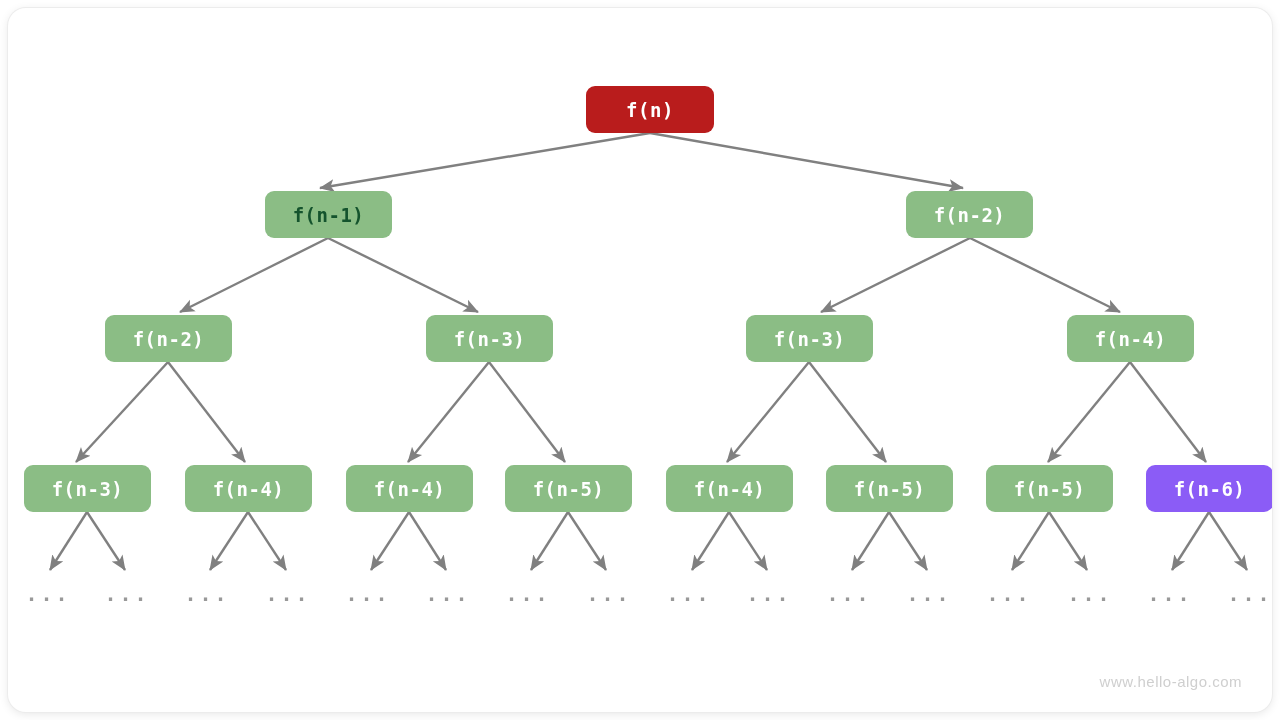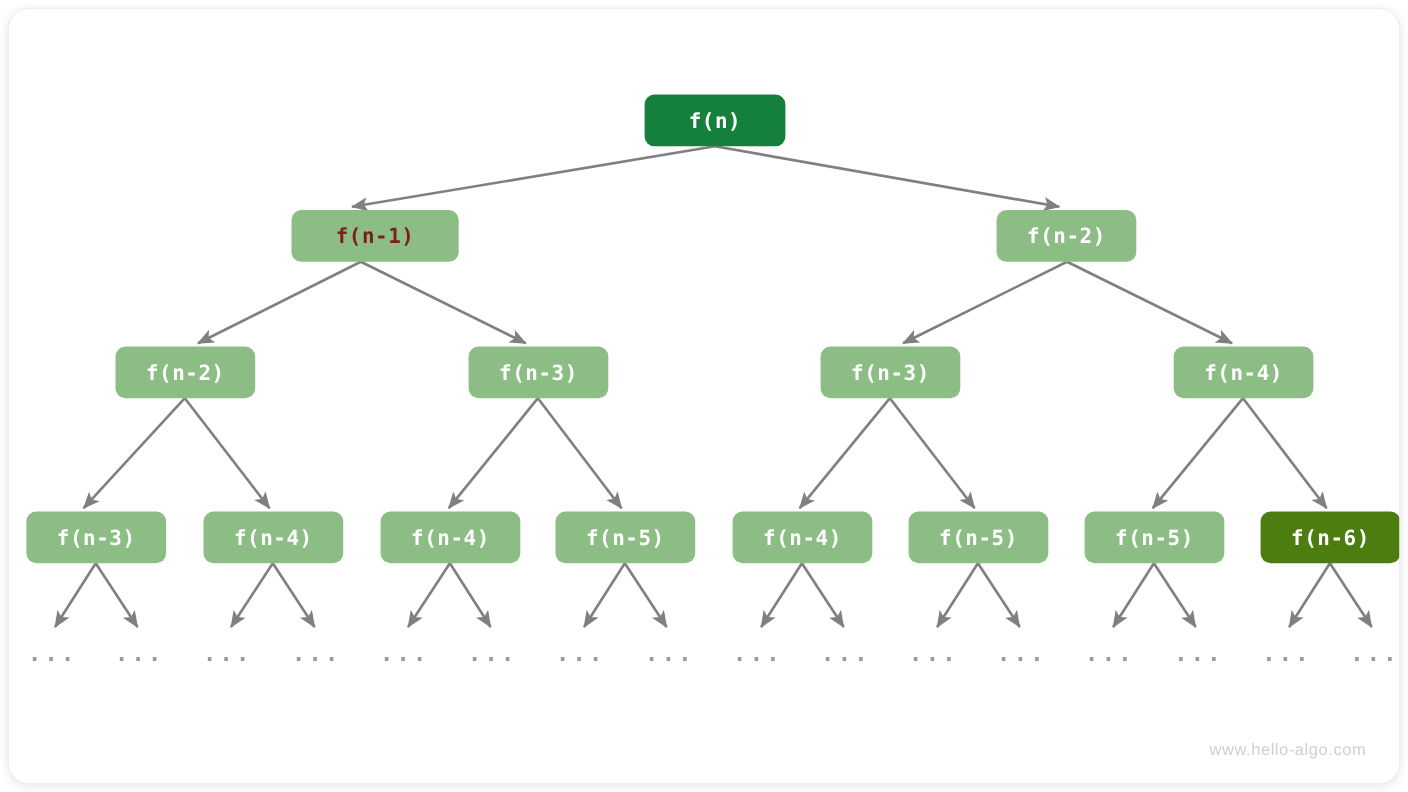--- a/index.html
+++ b/index.html
@@ -117,35 +117,35 @@
           <line x1="881" y1="504" x2="844" y2="562" stroke="#808080" stroke-width="2.4" stroke-linecap="butt" marker-end="url(#arrowhead)"></line>
           <line x1="881" y1="504" x2="919" y2="562" stroke="#808080" stroke-width="2.4" stroke-linecap="butt" marker-end="url(#arrowhead)"></line>
           <line x1="1041" y1="504" x2="1004" y2="562" stroke="#808080" stroke-width="2.4" stroke-linecap="butt" marker-end="url(#arrowhead)"></line>
           <line x1="1041" y1="504" x2="1079" y2="562" stroke="#808080" stroke-width="2.4" stroke-linecap="butt" marker-end="url(#arrowhead)"></line>
           <line x1="1201" y1="504" x2="1164" y2="562" stroke="#808080" stroke-width="2.4" stroke-linecap="butt" marker-end="url(#arrowhead)"></line>
           <line x1="1201" y1="504" x2="1239" y2="562" stroke="#808080" stroke-width="2.4" stroke-linecap="butt" marker-end="url(#arrowhead)"></line>
         </g>
     </svg>
 
     <div id="nodes-layer">
-        <div class="node" style="left: 578px; top: 78px; width: 128px; background: #15803d; color: rgb(255, 255, 255);">f(n)</div>
-        <div class="node" style="left: 257px; top: 183px; width: 152px; background: rgb(139, 189, 133); color: #7f1d1d; text-align: center;">f(n-1)</div>
+        <div class="node" style="left: 578px; top: 78px; width: 128px; background: #b91c1c; color: rgb(255, 255, 255);">f(n)</div>
+        <div class="node" style="left: 257px; top: 183px; width: 127px; background: rgb(139, 189, 133); color: #14532d; text-align: center;">f(n-1)</div>
         <div class="node" style="left: 898px; top: 183px; width: 127px; background: rgb(139, 189, 133); color: rgb(255, 255, 255);">f(n-2)</div>
         <div class="node" style="left: 97px; top: 307px; width: 127px; background: rgb(139, 189, 133); color: rgb(255, 255, 255);">f(n-2)</div>
         <div class="node" style="left: 418px; top: 307px; width: 127px; background: rgb(139, 189, 133); color: rgb(255, 255, 255);">f(n-3)</div>
         <div class="node" style="left: 738px; top: 307px; width: 127px; background: rgb(139, 189, 133); color: rgb(255, 255, 255);">f(n-3)</div>
         <div class="node" style="left: 1059px; top: 307px; width: 127px; background: rgb(139, 189, 133); color: rgb(255, 255, 255);">f(n-4)</div>
         <div class="node" style="left: 16px; top: 457px; width: 127px; background: rgb(139, 189, 133); color: rgb(255, 255, 255);">f(n-3)</div>
         <div class="node" style="left: 177px; top: 457px; width: 127px; background: rgb(139, 189, 133); color: rgb(255, 255, 255);">f(n-4)</div>
         <div class="node" style="left: 338px; top: 457px; width: 127px; background: rgb(139, 189, 133); color: rgb(255, 255, 255);">f(n-4)</div>
         <div class="node" style="left: 497px; top: 457px; width: 127px; background: rgb(139, 189, 133); color: rgb(255, 255, 255);">f(n-5)</div>
         <div class="node" style="left: 658px; top: 457px; width: 127px; background: rgb(139, 189, 133); color: rgb(255, 255, 255);">f(n-4)</div>
         <div class="node" style="left: 818px; top: 457px; width: 127px; background: rgb(139, 189, 133); color: rgb(255, 255, 255);">f(n-5)</div>
         <div class="node" style="left: 978px; top: 457px; width: 127px; background: rgb(139, 189, 133); color: rgb(255, 255, 255);">f(n-5)</div>
-        <div class="node" style="left: 1138px; top: 457px; width: 127px; background: #4d7c0f; color: rgb(255, 255, 255);">f(n-6)</div>
+        <div class="node" style="left: 1138px; top: 457px; width: 127px; background: #8b5cf6; color: rgb(255, 255, 255);">f(n-6)</div>
       </div>
     <div id="ellipsis-layer">
         <div class="ellipsis" style="left: 40px; top: 586px; color: rgb(153, 153, 153);">...</div>
         <div class="ellipsis" style="left: 119px; top: 586px; color: rgb(153, 153, 153);">...</div>
         <div class="ellipsis" style="left: 199px; top: 586px; color: rgb(153, 153, 153);">...</div>
         <div class="ellipsis" style="left: 280px; top: 586px; color: rgb(153, 153, 153);">...</div>
         <div class="ellipsis" style="left: 360px; top: 586px; color: rgb(153, 153, 153);">...</div>
         <div class="ellipsis" style="left: 440px; top: 586px; color: rgb(153, 153, 153);">...</div>
         <div class="ellipsis" style="left: 520px; top: 586px; color: rgb(153, 153, 153);">...</div>
         <div class="ellipsis" style="left: 601px; top: 586px; color: rgb(153, 153, 153);">...</div>

